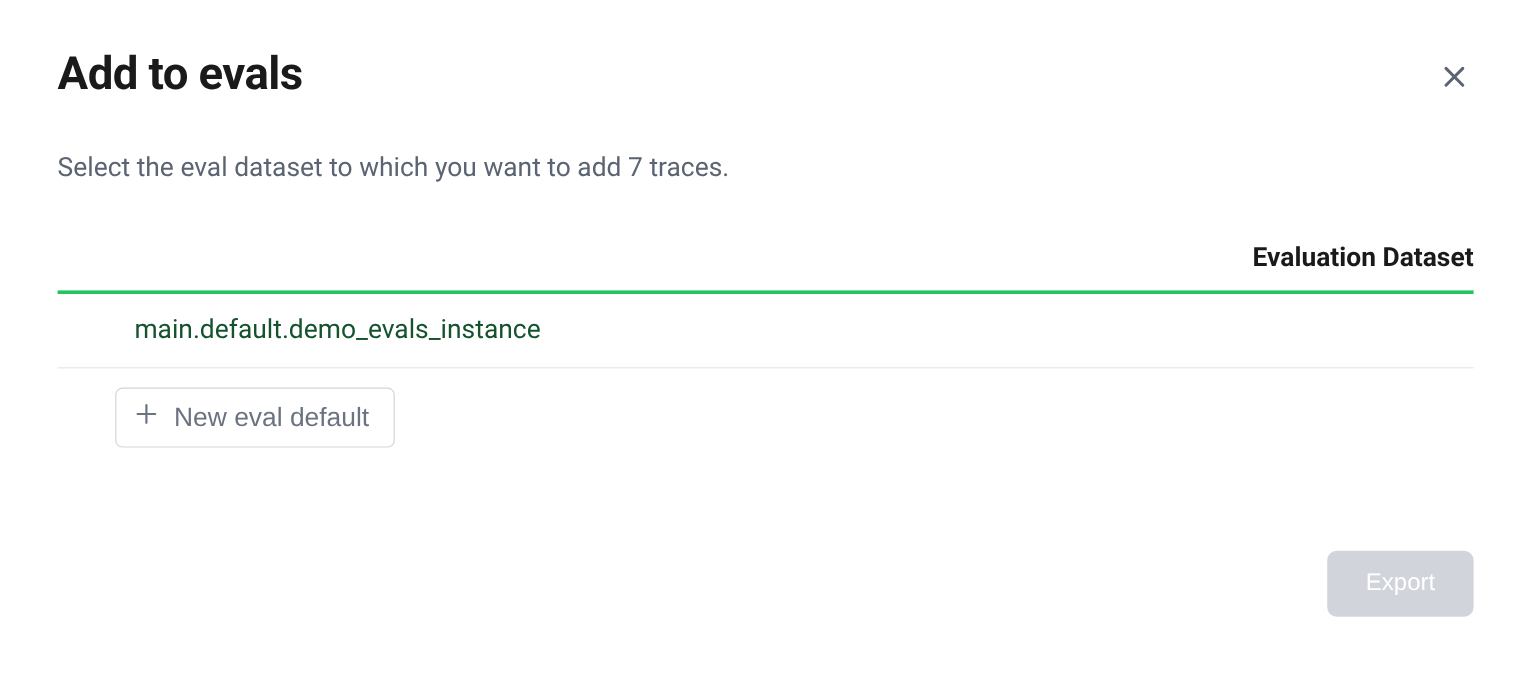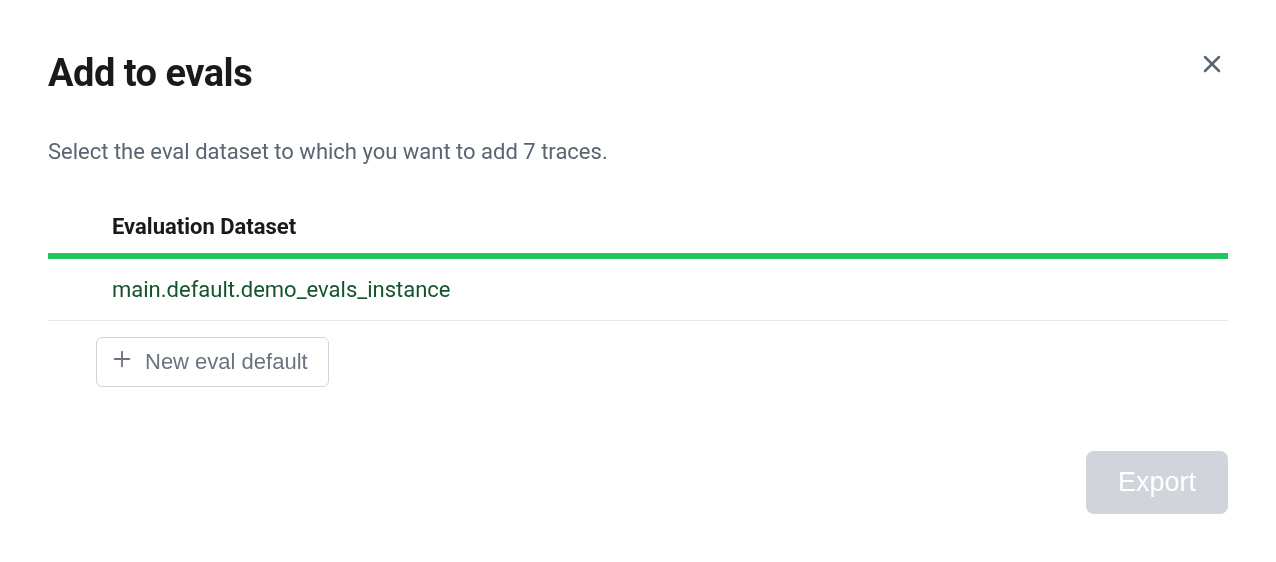--- a/index.html
+++ b/index.html
@@ -25,21 +25,20 @@
       display: flex;
       justify-content: space-between;
       align-items: flex-start;
       margin-bottom: 44px;
     }
     .modal-title {
       font-size: 38px;
       font-weight: 700;
       color: #1a1a1a;
       letter-spacing: -0.5px;
-      margin-top: 11px;
     }
     .close-btn {
       background: transparent;
       border: none;
       cursor: pointer;
       padding: 4px;
       display: flex;
       align-items: center;
       justify-content: center;
       color: #5a6472;
@@ -53,21 +52,22 @@
       font-size: 22px;
       color: #5a6472;
       margin-bottom: 36px;
       font-weight: 400;
     }
     .table-container {
       width: 100%;
     }
     .table-header {
       padding: 14px 0 14px 64px;
-      border-bottom: 6px solid #22c55e;
+      border-bottom: 3px solid #22c55e;
+      text-align: right;
     }
     .table-header-text {
       font-size: 22px;
       font-weight: 700;
       color: #1a1a1a;
     }
     .table-row {
       padding: 18px 0 18px 64px;
       border-bottom: 1px solid #e5e7eb;
       cursor: pointer;
@@ -101,21 +101,21 @@
     .modal-footer {
       position: absolute;
       bottom: 48px;
       right: 48px;
     }
     .export-btn {
       background: #d1d5db;
       border: none;
       border-radius: 8px;
       padding: 16px 32px;
-      font-size: 27px;
+      font-size: 20px;
       font-weight: 500;
       color: #ffffff;
       cursor: pointer;
     }
   </style>
 </head>
 <body>
 
 <div class="modal">
   <div class="modal-header">

